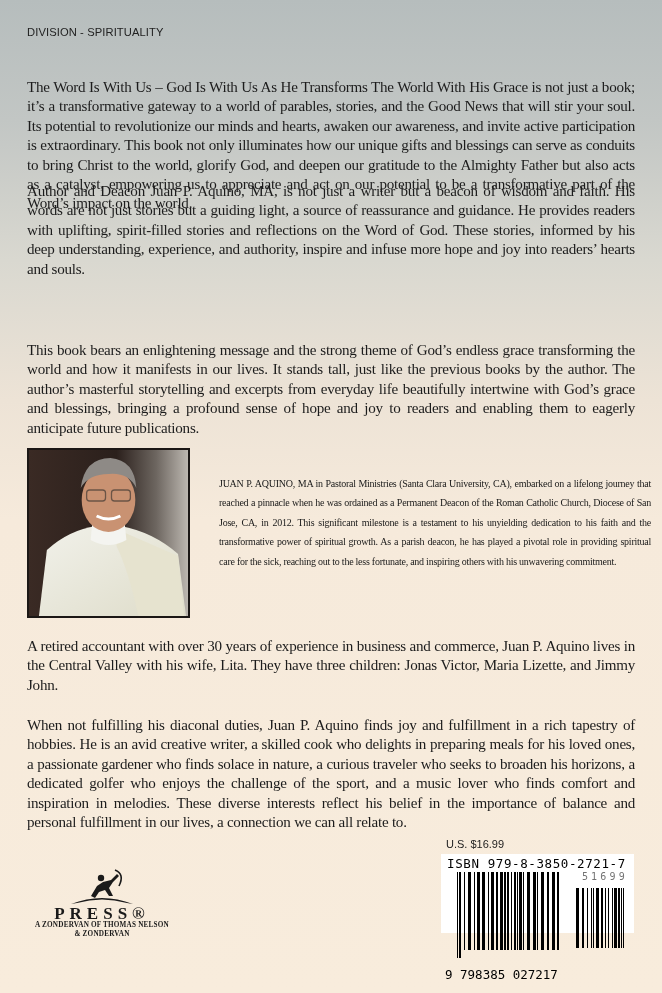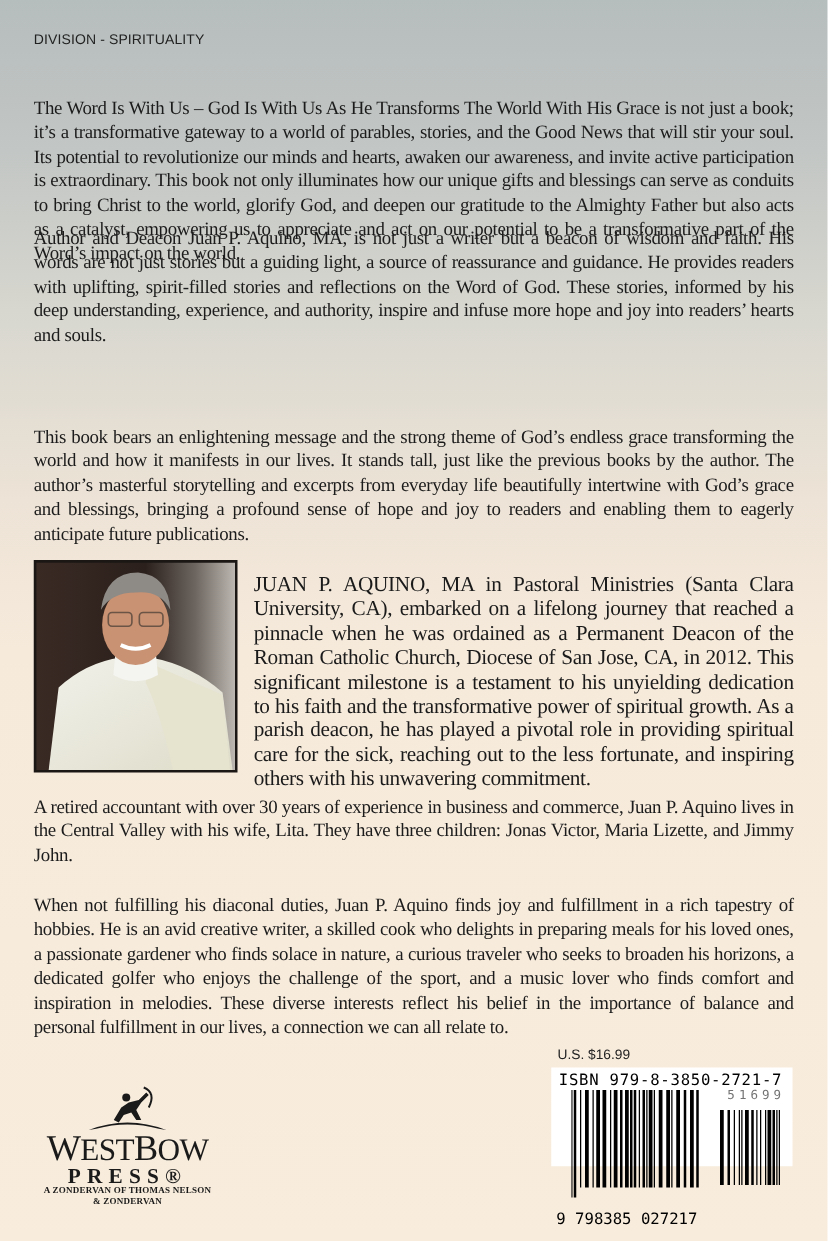--- a/index.html
+++ b/index.html
@@ -22,21 +22,21 @@
   #p1 { top:66px;margin-top:12px; }
   #p2 { top:182px; }
   #p3 { top:319px;margin-top:22px; }
   .photo {
     position:absolute; left:27px; top:448px; width:163px; height:170px;
     background:#1b1715; padding:2px; box-sizing:border-box;
   }
   .photo svg { display:block; width:100%; height:100%; }
   .bio {
     position:absolute; left:203px; top:458px; width:432px;
-    font-size:17px; line-height:19.4px; text-align:justify; letter-spacing:-0.25px; margin:0;
+    font-size:10px; line-height:19.4px; text-align:justify; letter-spacing:-0.25px; margin:16px;
   }
   #p5 { top:637px; }
   #p6 { top:716px; }
   .price {
     position:absolute; left:446px; top:838px;
     font-family:"Liberation Sans","DejaVu Sans",sans-serif; font-size:11px; color:#222;
   }
   .barcode {
     position:absolute; left:441px; top:854px; width:193px; height:79px; background:#fff;
   }
@@ -154,17 +154,16 @@
   <div class="ean-digits">9 798385 027217</div>
 </div>
 
 <div class="logo">
   <svg class="logo-mark" width="70" height="38" viewBox="0 0 70 38">
     <path d="M4 36 Q35 24 66 36 L60 35 Q35 28 10 35 Z" fill="#1a1a1a"></path>
     <path d="M24 28 L30 18 L36 14 L44 12 L50 6 L52 8 L46 14 L42 20 L46 28 L42 28 L38 22 L32 24 L28 30 Z" fill="#1a1a1a"></path>
     <circle cx="34" cy="10" r="3.2" fill="#1a1a1a"></circle>
     <path d="M48 2 Q58 6 52 18" stroke="#1a1a1a" stroke-width="1.6" fill="none"></path>
   </svg>
-  <div class="logo-name"><span class="big">W</span><span>EST</span><span class="big">B</span><span>OW</span></div>
   <div class="logo-press">PRESS®</div>
   <div class="logo-div">A ZONDERVAN OF THOMAS NELSON</div>
   <div class="logo-div">&amp; ZONDERVAN</div>
 </div>
 
 </body></html>

